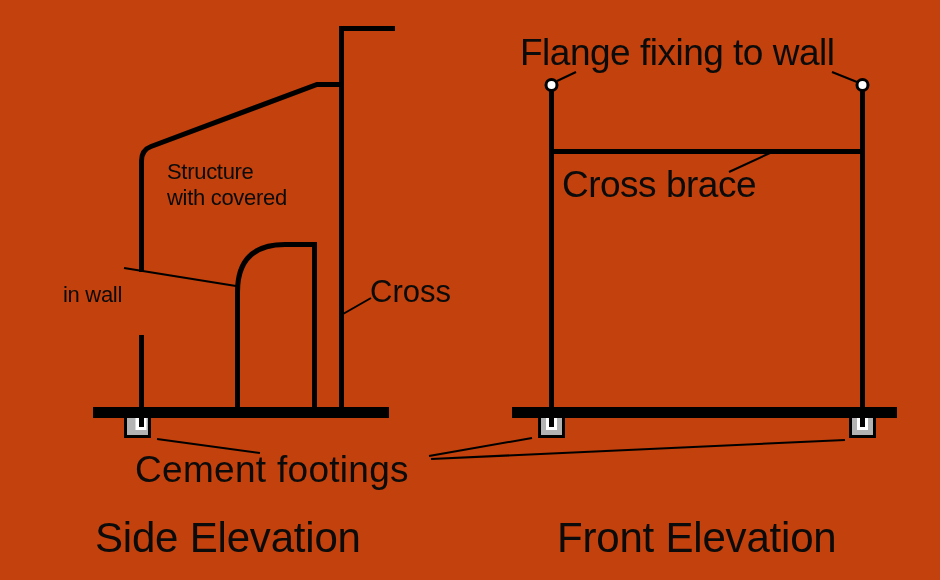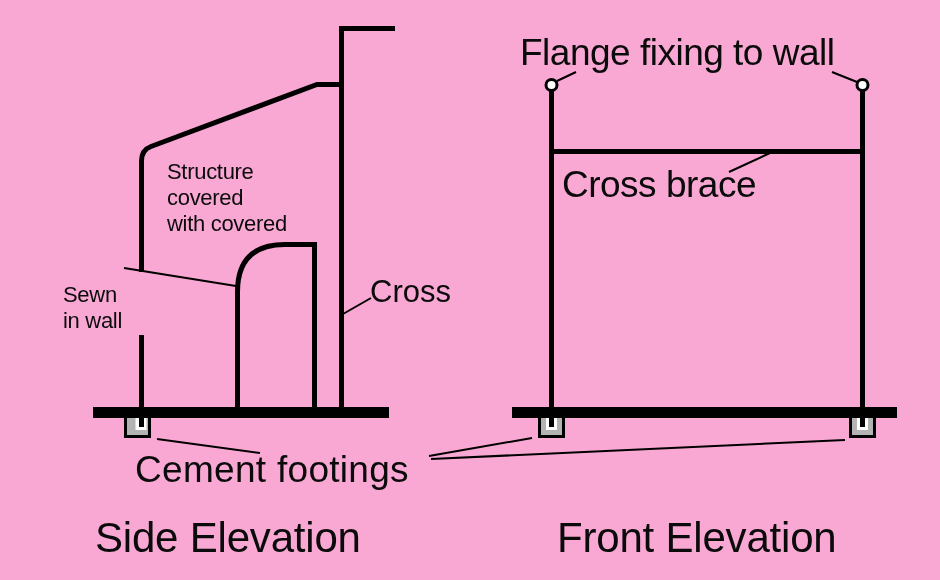--- a/index.html
+++ b/index.html
@@ -4,21 +4,21 @@
 <style>
   html, body {
     margin: 0;
     padding: 0;
     background: #ffffff;
   }
   .canvas {
     position: relative;
     width: 940px;
     height: 580px;
-    background: #f9a8d4;
+    background: #c2410c;
     overflow: hidden;
     font-family: "Liberation Sans", "DejaVu Sans", sans-serif;
     color: #0b0b0b;
   }
   .linework {
     position: absolute;
     left: 0;
     top: 0;
   }
   .lbl {
@@ -74,26 +74,24 @@
     <path d="M429,456 L532,438" stroke="#000000" stroke-width="2"></path>
     <path d="M431,459 L845,440" stroke="#000000" stroke-width="2"></path>
   </svg>
 
   <div class="lbl lbl-medium" style="left:520px; top:34px;">Flange fixing to wall</div>
 
   <div class="lbl lbl-medium" style="left:562px; top:166px;">Cross brace</div>
 
   <div class="lbl lbl-small lbl-multiline" style="left:167px; top:159px;">
     <div>Structure</div>
-    <div>covered</div>
     <div>with covered</div>
   </div>
 
   <div class="lbl lbl-small lbl-multiline" style="left:63px; top:282px;">
-    <div>Sewn</div>
     <div>in wall</div>
   </div>
 
   <div class="lbl lbl-wall" style="left:370px; top:276px;">Cross</div>
 
   <div class="lbl lbl-cement" style="left:135px; top:451px;text-align:right;">Cement footings</div>
 
   <div class="lbl lbl-title" style="left:95px; top:517px;text-align:right;">Side Elevation</div>
 
   <div class="lbl lbl-title" style="left:557px; top:517px;">Front Elevation</div>

